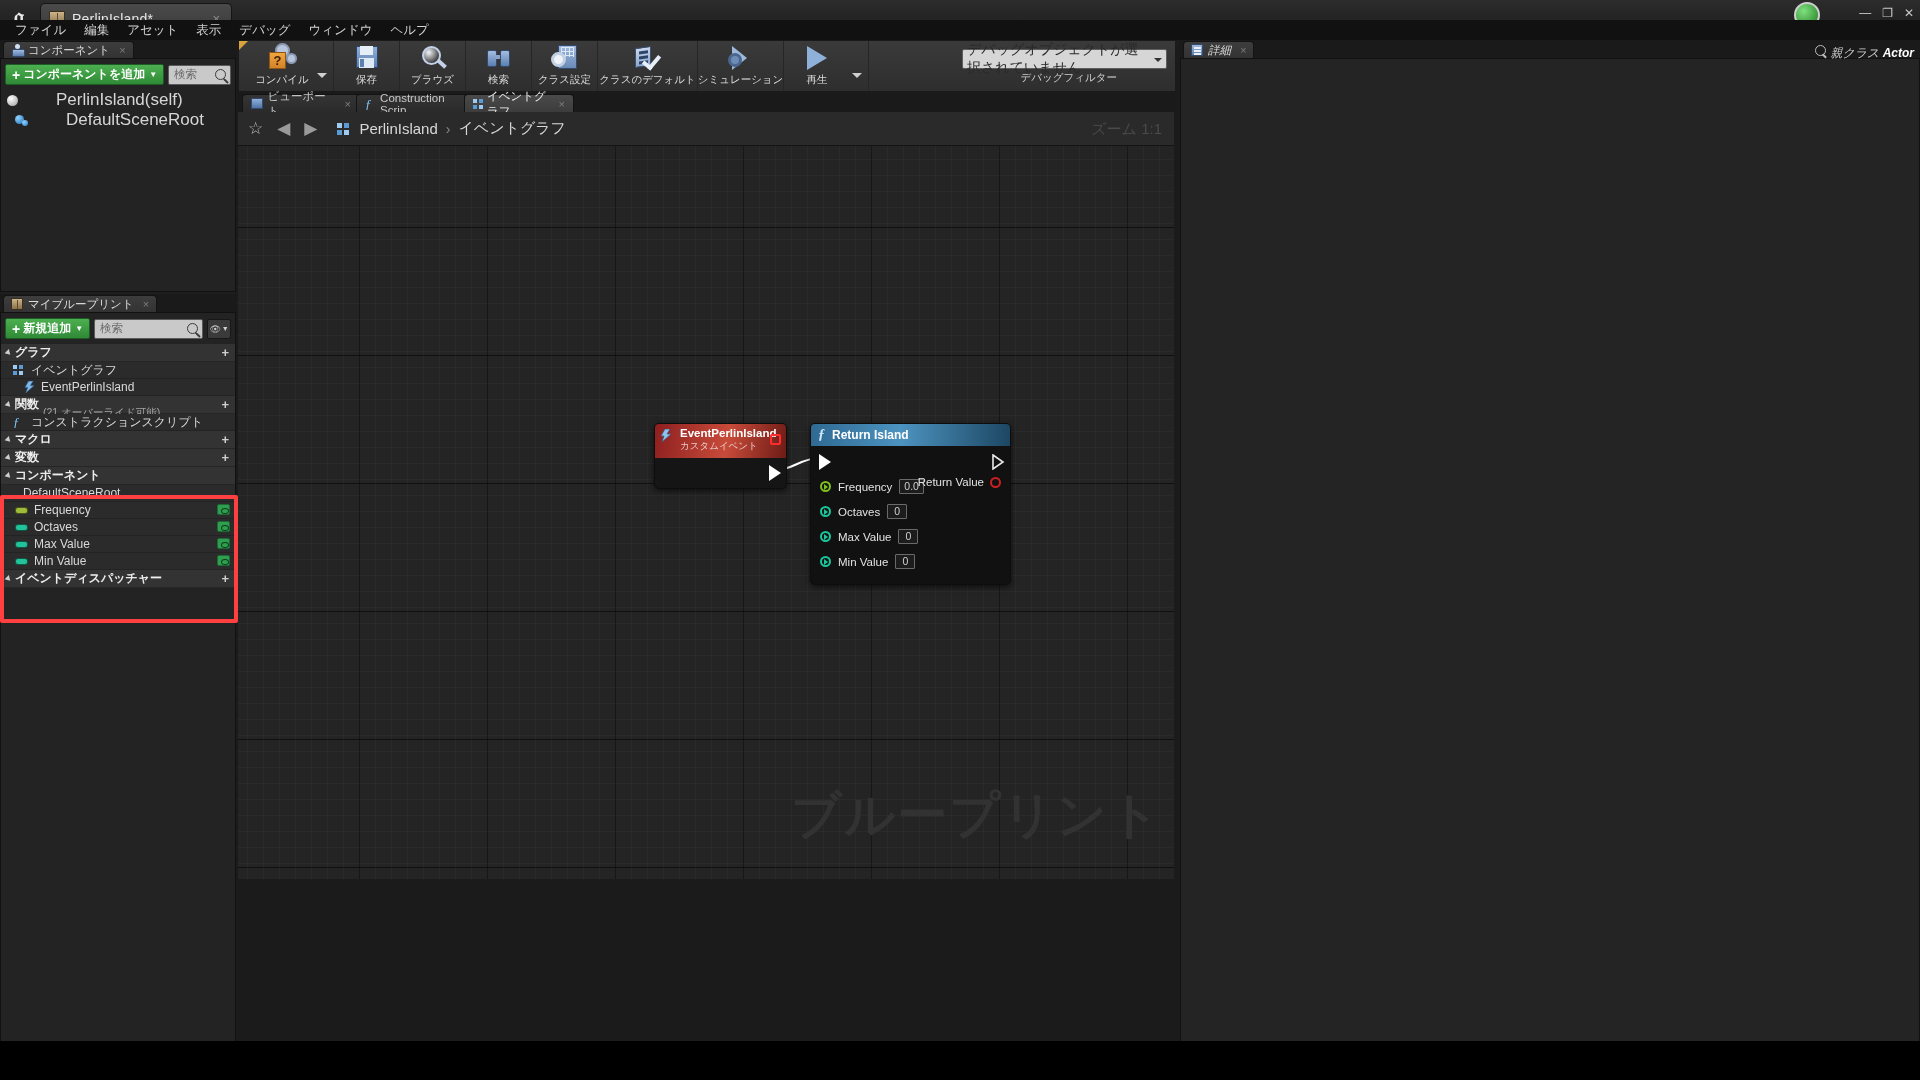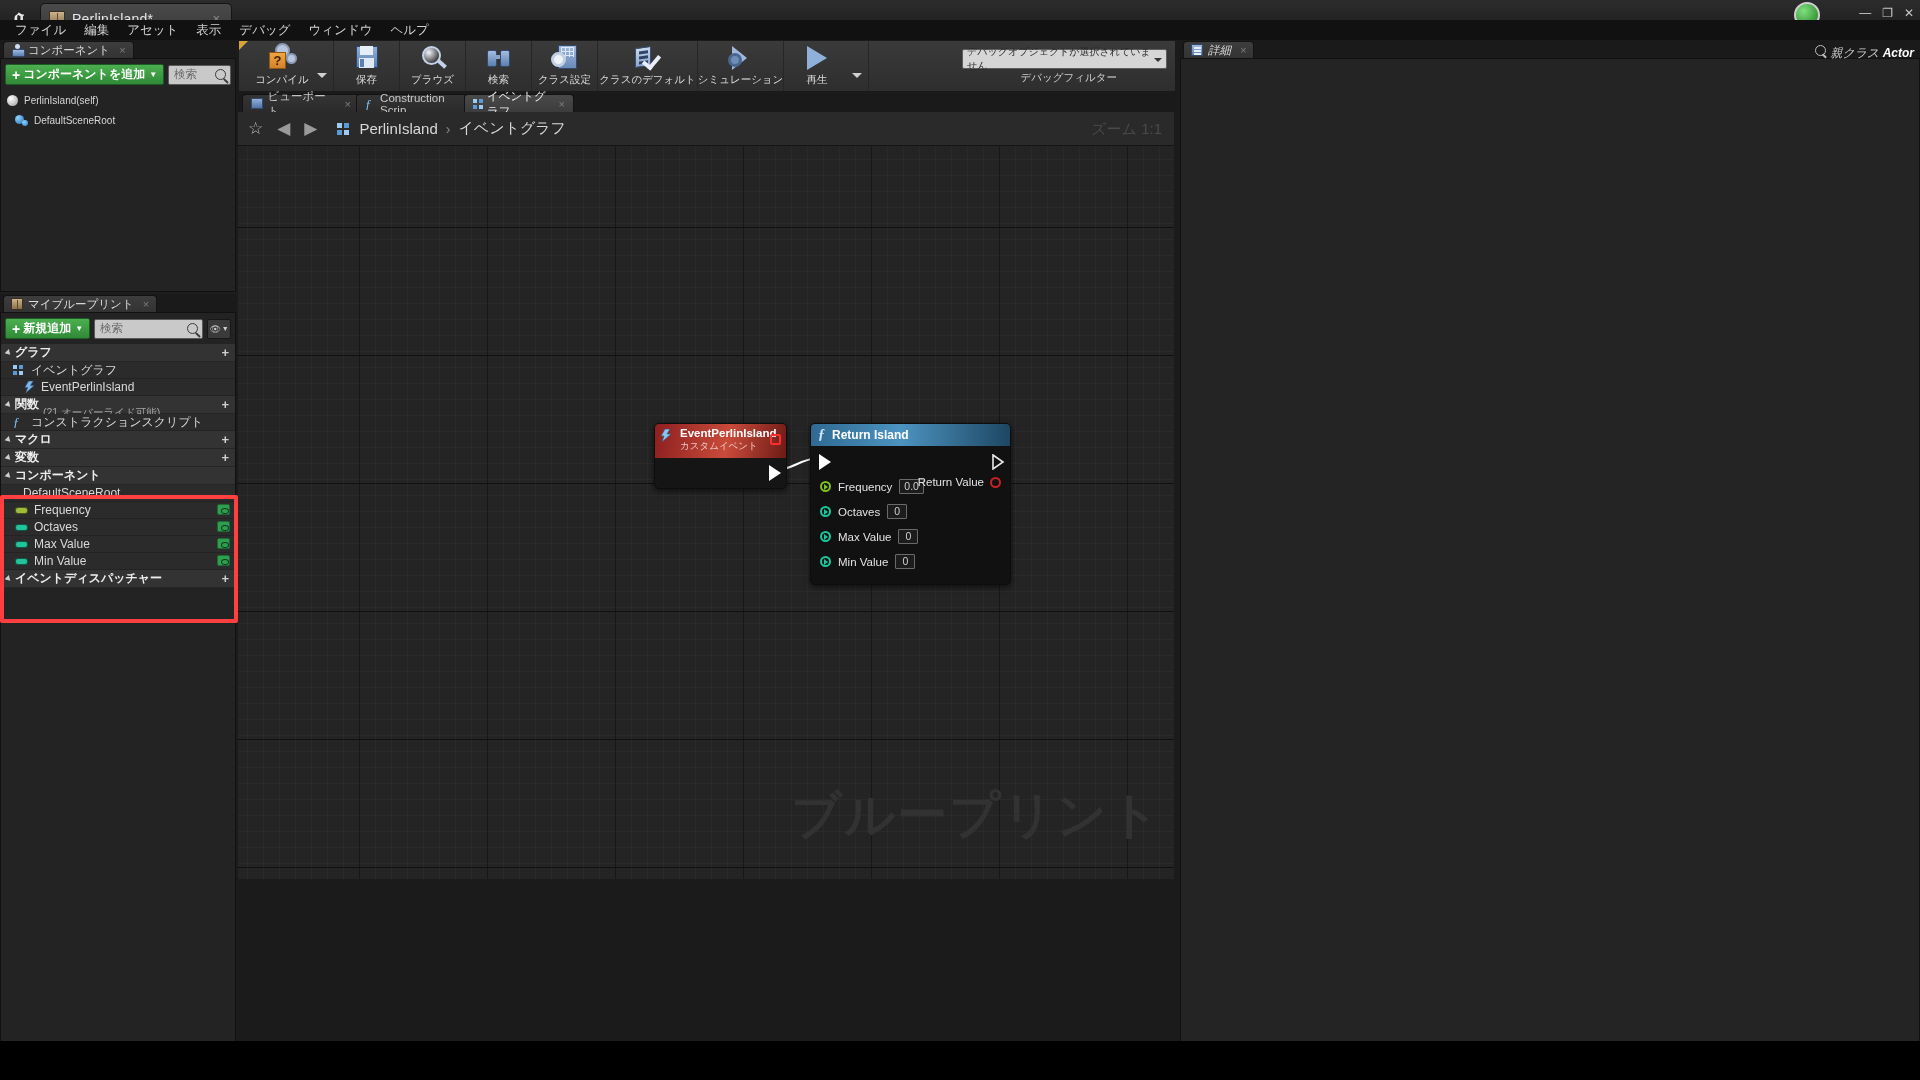--- a/index.html
+++ b/index.html
@@ -58,21 +58,21 @@
 
   .search-box { background:#c9c9c9; border:1px solid #5a5a5a; border-radius:2px;
     height:20px; display:flex; align-items:center; padding:0 5px;
     color:#6a6a6a; font-size:11.5px; position:relative; }
   .search-box .mag { position:absolute; right:4px; top:3px; width:11px; height:11px;
     border:1.7px solid #3a3a3a; border-radius:50%; }
   .search-box .mag:after { content:""; position:absolute; right:-4px; bottom:-3px;
     width:6px; height:1.7px; background:#3a3a3a; transform:rotate(45deg); }
 
   .tree-row { height:20px; display:flex; align-items:center; padding-left:6px;
-    font-size:10px; color:#d6d6d6; }
+    font-size:17px; color:#d6d6d6;gap:32px; }
   .tree-row .dot { width:11px; height:11px; border-radius:50%;
     background:radial-gradient(circle at 35% 32%,#fff,#9a9a9a); margin-right:6px; }
   .tree-row .sphere { width:13px; height:12px; margin-right:6px; position:relative; }
   .tree-row .sphere:before { content:""; position:absolute; left:0; top:1px; width:9px; height:9px;
     border-radius:50%; background:radial-gradient(circle at 32% 30%,#8fd3ff,#1f6fb5); }
   .tree-row .sphere:after { content:""; position:absolute; right:0; bottom:0; width:6px; height:6px;
     border-radius:50%; background:radial-gradient(circle at 32% 30%,#8fd3ff,#2b7ec9); }
 
   
   .mb-list { position:relative; }
@@ -160,21 +160,21 @@
     border-right:4px solid #e8eff8;border-bottom:4px solid #e8eff8;transform:rotate(40deg);}
   .icon-sim .play{position:absolute;left:6px;top:2px;width:0;height:0;
     border-left:15px solid #9fb9dd;border-top:12px solid transparent;border-bottom:12px solid transparent;}
   .icon-sim .gear3{position:absolute;left:2px;top:9px;width:14px;height:14px;border-radius:50%;
     background:#6f8cb6;border:3px solid #4a678f;}
   .icon-play .tri{position:absolute;left:5px;top:2px;width:0;height:0;
     border-left:20px solid #8fb0d8;border-top:12px solid transparent;border-bottom:12px solid transparent;}
 
   .dbg-sel { position:absolute; right:8px; top:8px; width:205px; height:20px;
     background:#d6d6d6; border:1px solid #5e5e5e; border-radius:2px;
-    font-size:10px; color:#2a2a2a; display:flex; align-items:center; padding:0 14px 0 4px; }
+    font-size:14px; color:#2a2a2a; display:flex; align-items:center; padding:0 14px 0 4px; }
   .dbg-sel .cv { position:absolute; right:4px; top:8px; width:0;height:0;
     border-left:4px solid transparent;border-right:4px solid transparent;border-top:4px solid #333; }
   .dbg-lab { position:absolute; right:58px; top:30px; font-size:10.5px; color:#cfcfcf; }
 
   
   .center { position:absolute; left:238px; top:93px; width:938px; height:788px; }
   .doc-tabs { height:19px; background:#1a1a1a; position:relative; }
   .dtab { position:absolute; top:1px; height:18px; display:flex; align-items:center;
     padding:0 8px; border-radius:4px 4px 0 0; border:1px solid #131313; border-bottom:none;
     background:linear-gradient(#343434,#2b2b2b); font-size:11.5px; color:#c8c8c8; }

